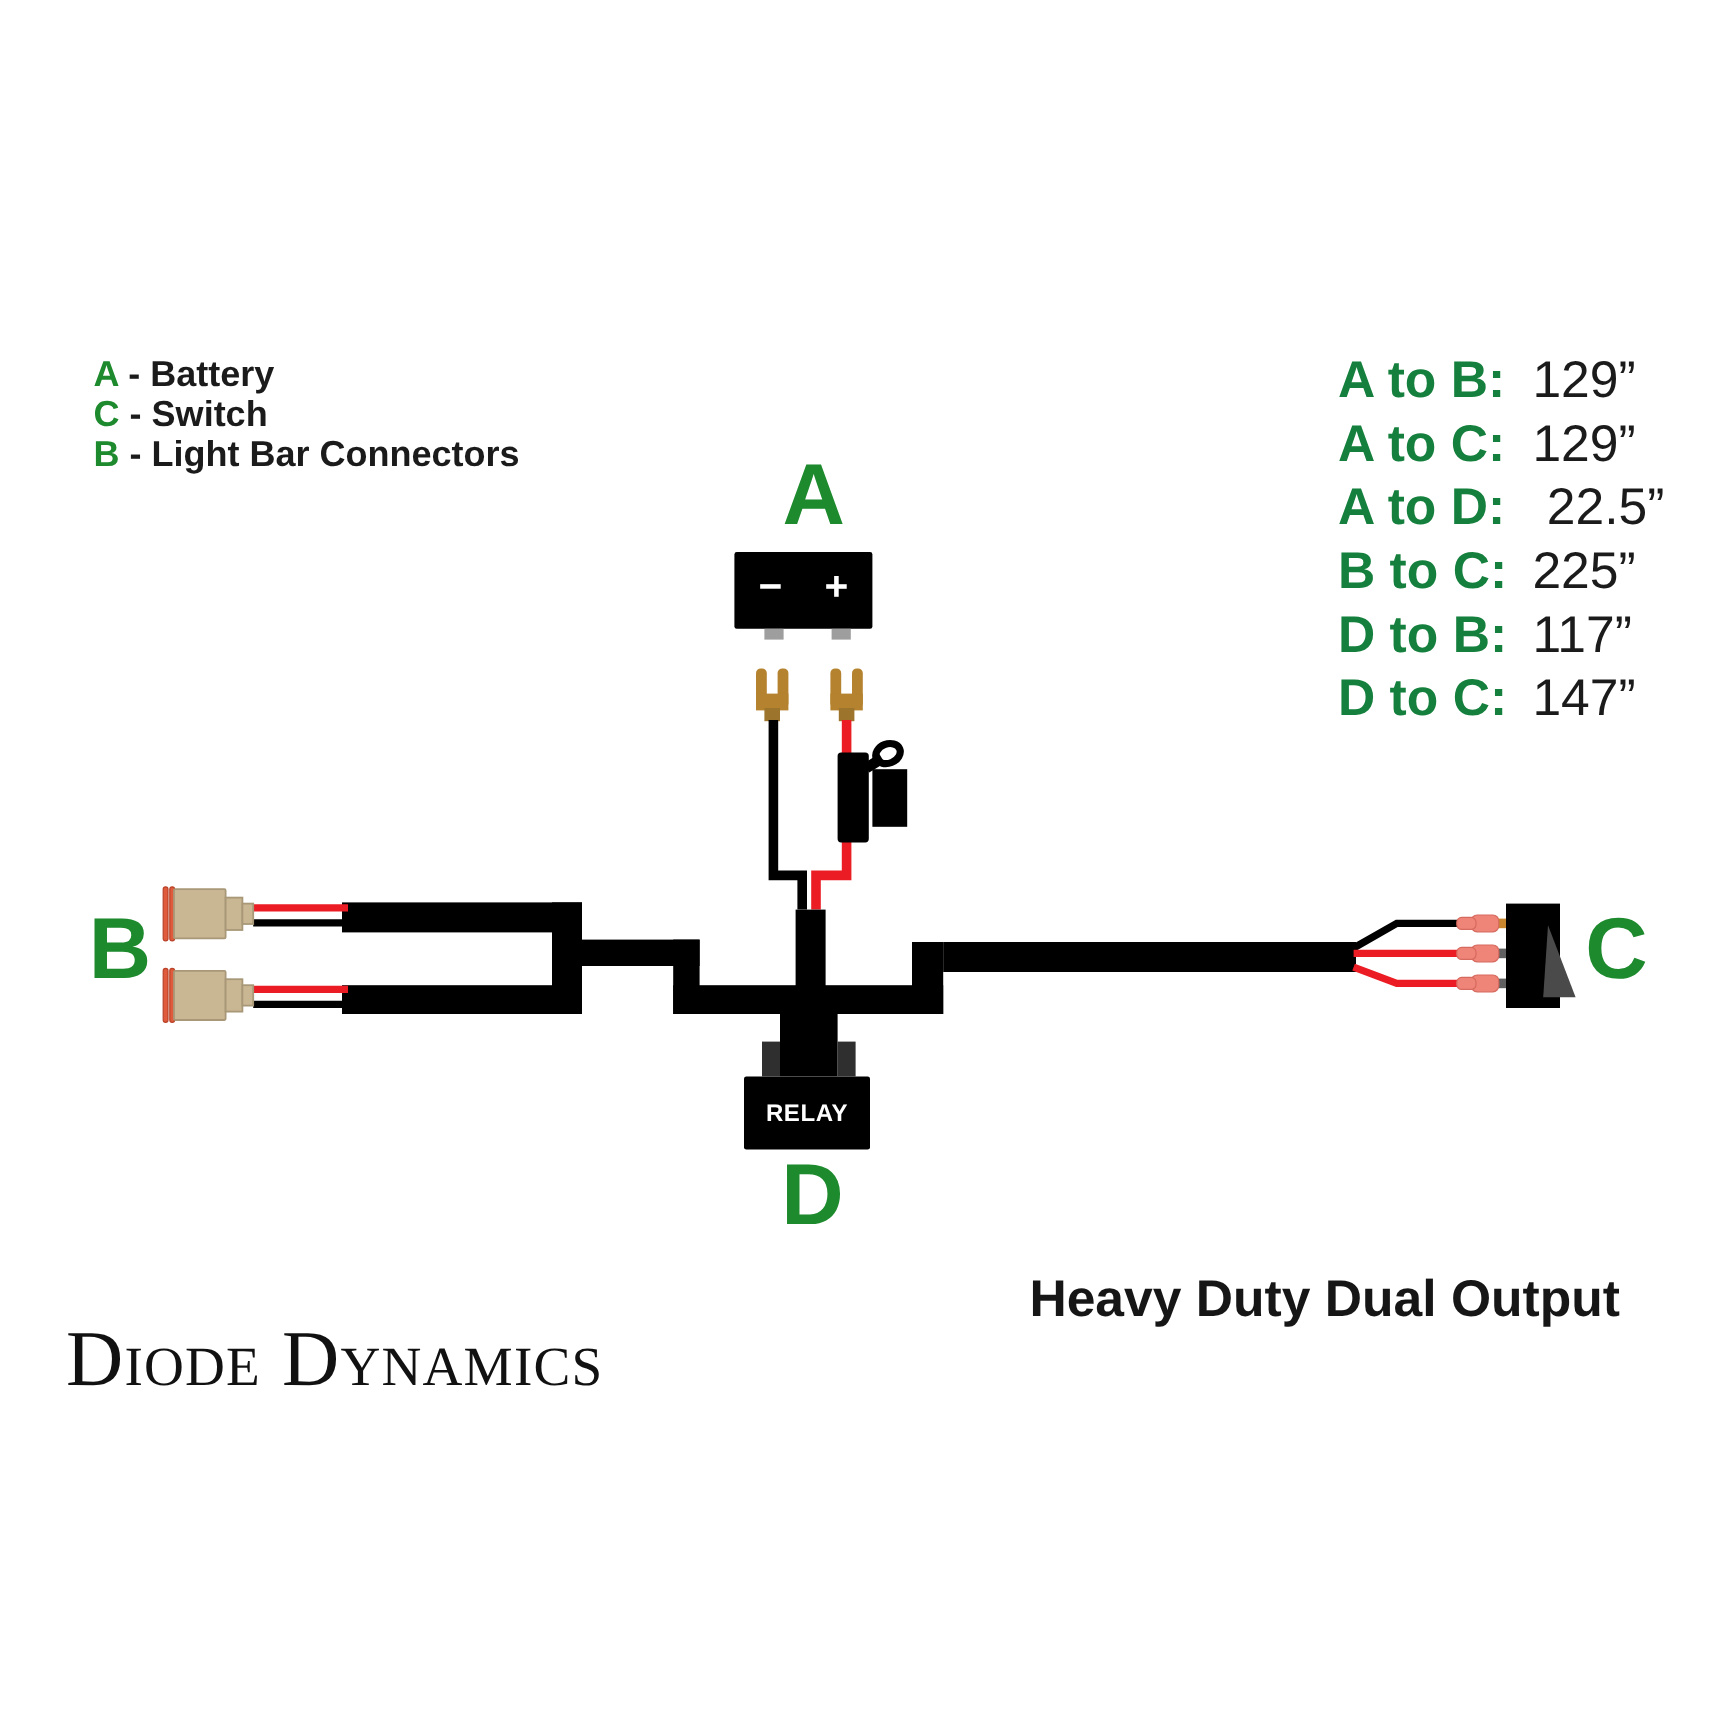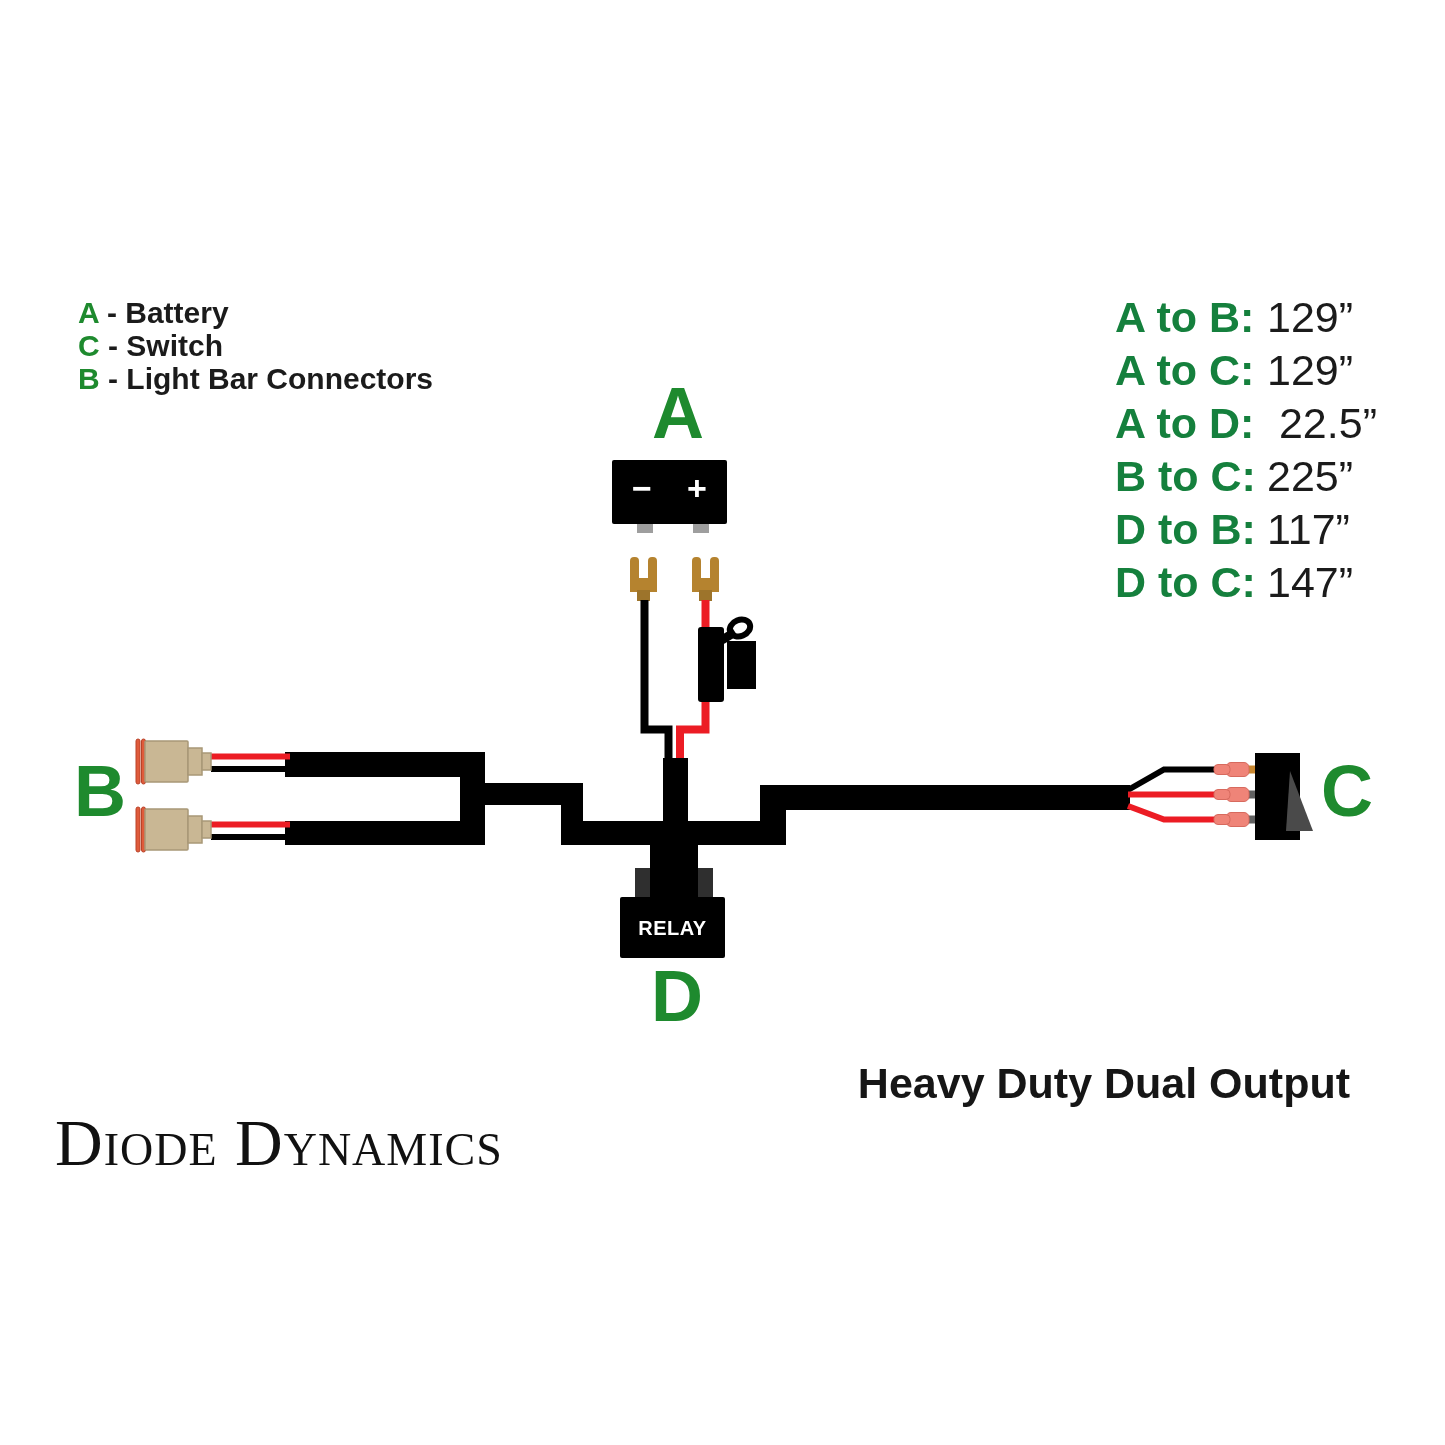--- a/index.html
+++ b/index.html
@@ -5,33 +5,33 @@
   html,body{margin:0;padding:0;background:#fff;}
   .page{position:relative;width:1445px;height:1445px;background:#fff;overflow:hidden;
         font-family:"Liberation Sans",sans-serif;}
   .diagram{position:absolute;left:0;top:0;}
 
   .legend{position:absolute;left:78px;top:296px;font:700 30px/33px "Liberation Sans",sans-serif;color:#1b1b1b;}
   .legend .g{color:#1e8a2e;}
 
   .distances{position:absolute;left:1115px;top:291px;font:400 43px/53px "Liberation Sans",sans-serif;color:#1b1b1b;}
   .dist-label{display:inline-block;width:152px;font-weight:700;color:#15803d;}
-  .dist-value{white-space:pre;}
+  .dist-value{white-space:pre;margin-left:10px;}
 
   .big-letter{position:absolute;font:700 72px/1 "Liberation Sans",sans-serif;color:#1e8a2e;transform:translateX(-50%);}
   .letter-a{left:678px;top:377px;}
   .letter-b{left:100px;top:755px;}
   .letter-c{left:1347px;top:755px;}
   .letter-d{left:677px;top:960px;}
 
   .relay-label{position:absolute;left:620px;top:916px;width:105px;text-align:center;
                font:700 20px/24px "Liberation Sans",sans-serif;color:#fff;letter-spacing:.5px;}
 
   .brand{position:absolute;left:55px;top:1095px;font:400 66px "Liberation Serif",serif;
-         font-variant:small-caps;color:#111;letter-spacing:1px;margin-top:10px;}
+         font-variant:small-caps;color:#111;letter-spacing:1px;}
 
   .title{position:absolute;left:835px;top:1057px;width:515px;text-align:right;
          font:700 43px/53px "Liberation Sans",sans-serif;color:#161616;}
 
   .batt-sign{font:700 34px "Liberation Sans",sans-serif;fill:#fff;text-anchor:middle;}
 </style>
 </head>
 <body>
 
 <div class="page">

